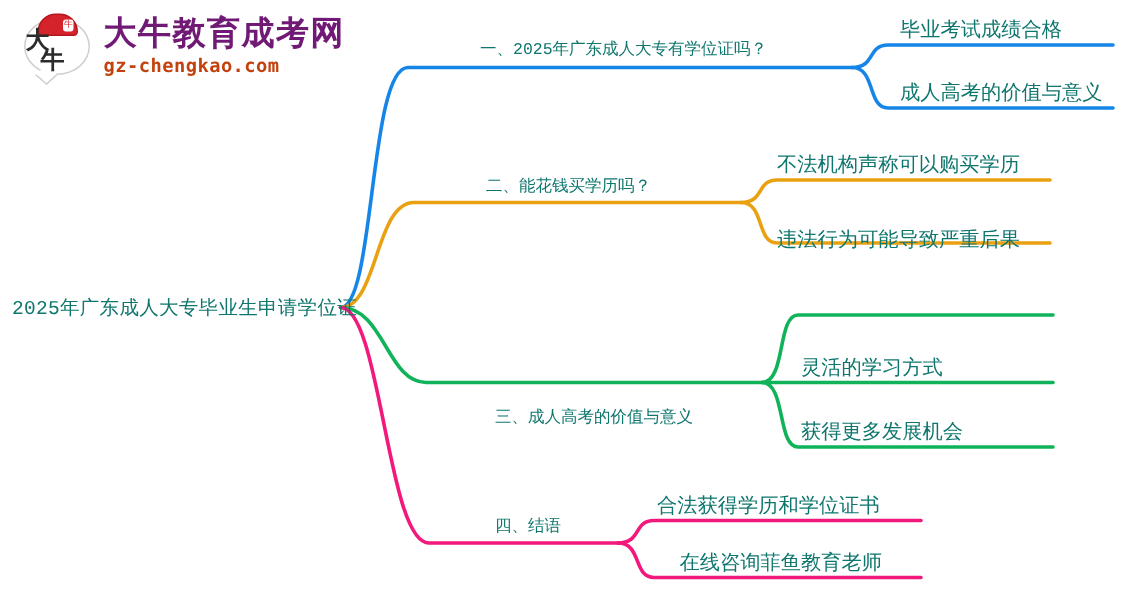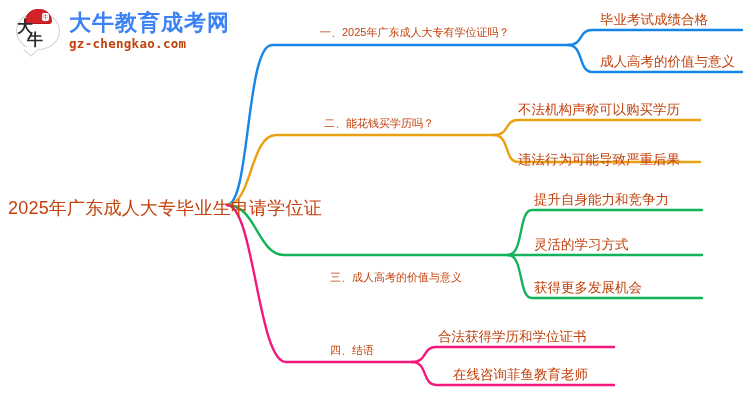--- a/index.html
+++ b/index.html
@@ -41,37 +41,37 @@
   .logo-chars{
     position:absolute;left:4px;top:12px;width:40px;height:28px;
     font-size:16px;line-height:14px;font-weight:bold;color:#2b2b2b;
     font-family:"DejaVu Sans",sans-serif;letter-spacing:-1px;
   }
   .logo-chars i{font-style:normal;display:block;}
   .logo-chars i:first-child{margin-left:-1px;}
   .logo-chars i:last-child{margin-left:9px;margin-top:-1px;}
   .logo-text{margin-left:7px;}
   .logo-title{
-    font-size:22px;font-weight:bold;color:#3b82f6;letter-spacing:1px;
+    font-size:22px;font-weight:bold;color:#701a75;letter-spacing:1px;
     font-family:"DejaVu Sans",sans-serif;line-height:24px;
   }
   .logo-sub{
     font-size:12.5px;font-weight:bold;color:#c2410c;letter-spacing:.3px;
     font-family:"DejaVu Sans Mono",monospace;line-height:15px;margin-top:1px;
   }
 
   
   #mm{position:absolute;left:0;top:0;}
 
   
   .lbl{
-    position:absolute;white-space:nowrap;color:#c2410c;
-    font-family:Liberation Sans, sans-serif;
+    position:absolute;white-space:nowrap;color:#0f766e;
+    font-family:Liberation Mono, monospace;
   }
-  .root-label{font-size:18px;left:8px;top:196px;letter-spacing:.2px;}
+  .root-label{font-size:13px;left:8px;top:196px;letter-spacing:.2px;}
   .b1{font-size:11px;}
   .b2{font-size:13.5px;}
 </style>
 </head>
 <body>
 
 <div id="root">
 
   <div class="logo-wrap">
     <div class="logo-mark">
@@ -126,21 +126,20 @@
 
   <div class="lbl b1" style="left:320px;top:25px;">一、2025年广东成人大专有学位证吗？</div>
   <div class="lbl b2" style="left:600px;top:11px;">毕业考试成绩合格</div>
   <div class="lbl b2" style="left:600px;top:53px;">成人高考的价值与意义</div>
 
   <div class="lbl b1" style="left:324px;top:116px;">二、能花钱买学历吗？</div>
   <div class="lbl b2" style="left:518px;top:101px;">不法机构声称可以购买学历</div>
   <div class="lbl b2" style="left:518px;top:151px;">违法行为可能导致严重后果</div>
 
   <div class="lbl b1" style="left:330px;top:236px;margin-top:34px;">三、成人高考的价值与意义</div>
-  <div class="lbl b2" style="left:534px;top:191px;">提升自身能力和竞争力</div>
   <div class="lbl b2" style="left:534px;top:236px;">灵活的学习方式</div>
   <div class="lbl b2" style="left:534px;top:279px;">获得更多发展机会</div>
 
   <div class="lbl b1" style="left:330px;top:343px;">四、结语</div>
   <div class="lbl b2" style="left:438px;top:328px;">合法获得学历和学位证书</div>
   <div class="lbl b2" style="left:438px;top:366px;margin-left:15px;">在线咨询菲鱼教育老师</div>
 
 </div>
 
 </body></html>

